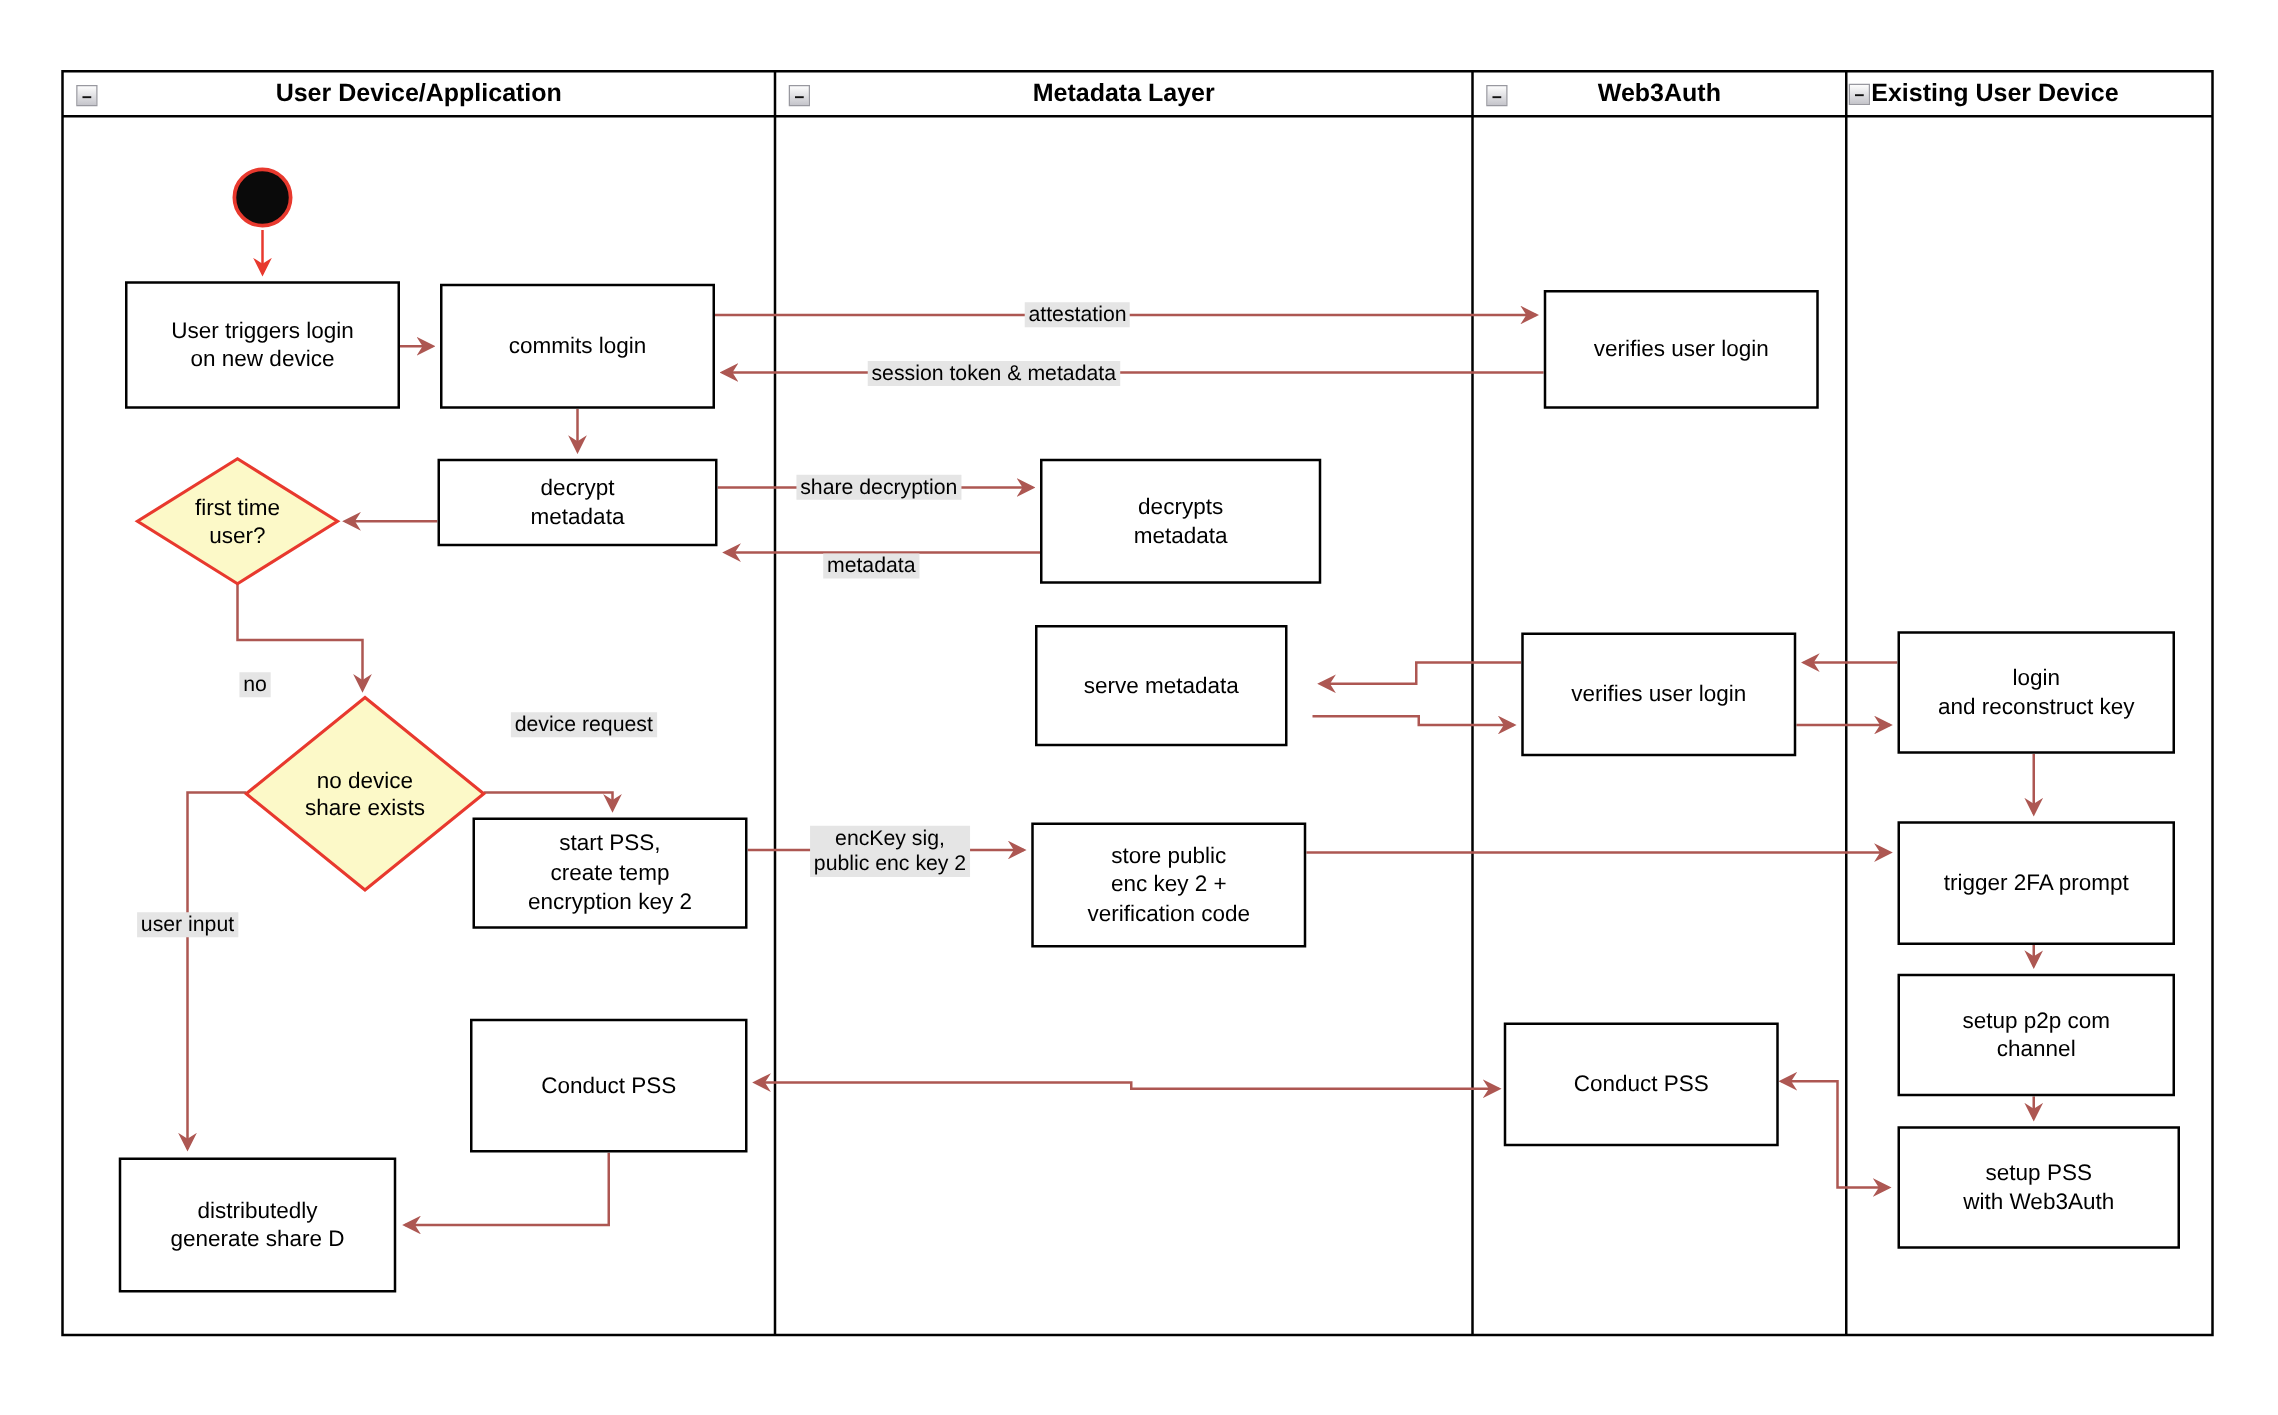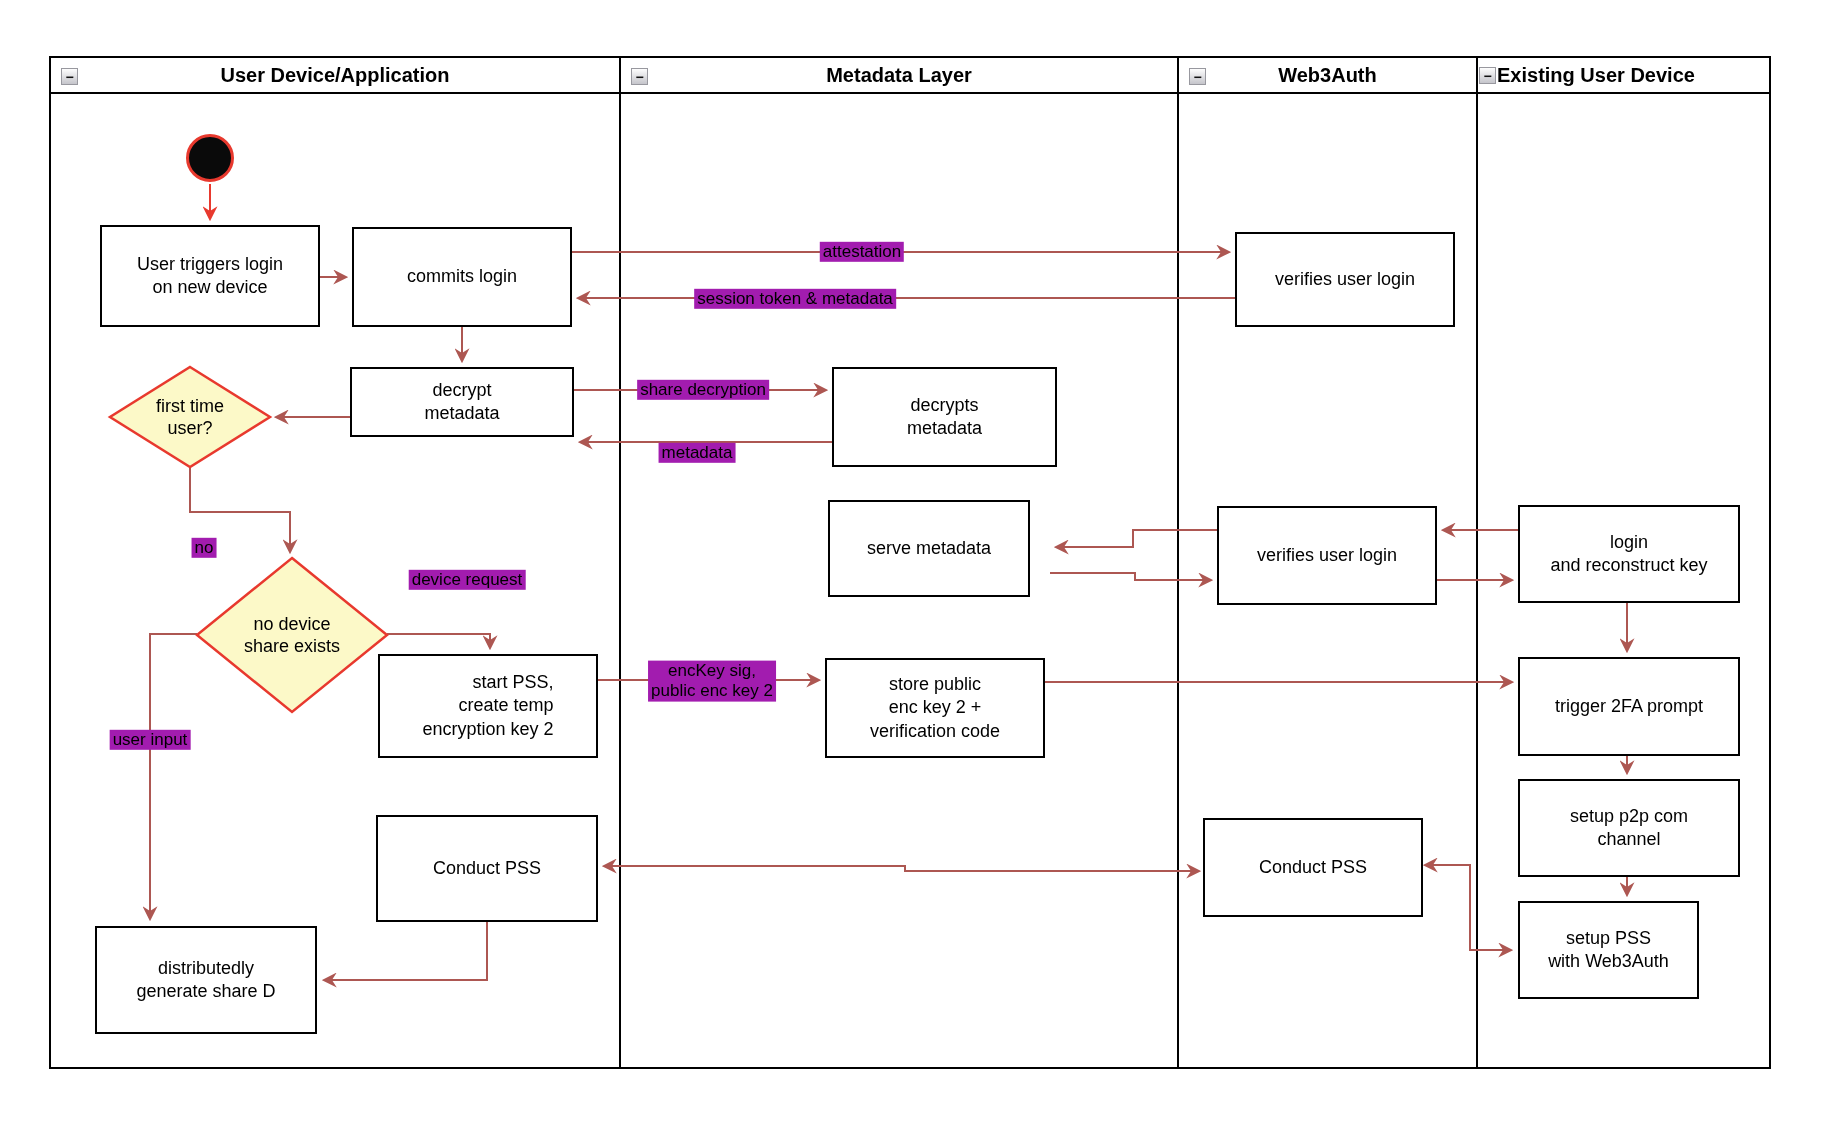--- a/index.html
+++ b/index.html
@@ -7,21 +7,21 @@
          font-family:"Liberation Sans","DejaVu Sans",sans-serif;}
   #edges-svg{position:absolute;left:0;top:0;width:1822px;height:1132px;z-index:1;}
   #nodes{position:absolute;left:0;top:0;width:1822px;height:1132px;z-index:2;pointer-events:none;}
   #nodes > *{pointer-events:auto;}
   .node-box{position:absolute;box-sizing:border-box;border:2px solid #000;background:#fff;
             display:flex;align-items:center;justify-content:center;text-align:center;
             font-size:18px;line-height:1.3;color:#000;white-space:pre-line;}
   .node-start{position:absolute;box-sizing:border-box;border-radius:50%;background:#0a0a0a;}
   .decision-label{position:absolute;display:flex;align-items:center;justify-content:center;
             text-align:center;font-size:18px;line-height:1.25;color:#000;white-space:pre-line;background:transparent;}
-  .edge-label{position:absolute;transform:translate(-50%,-50%);background:#a21caf;padding:0 3px;
+  .edge-label{position:absolute;transform:translate(-50%,-50%);background:#e5e5e5;padding:0 3px;
             font-size:17px;line-height:1.2;color:#000;text-align:center;white-space:pre-line;z-index:3;}
   .lane-header{position:absolute;display:flex;align-items:center;font-weight:bold;font-size:20px;color:#000;}
   .lane-title-center{flex:1;text-align:center;}
   .lane-title-left{margin-left:1px;}
   .collapse{width:17px;height:17px;box-sizing:border-box;display:flex;align-items:center;justify-content:center;
             font-size:14px;font-weight:bold;line-height:1;color:#111;
             background:linear-gradient(#fdfdfd,#c5c5cb);border:1px solid #98989f;}
   .collapse-abs{position:absolute;left:9px;top:9px;}
 </style>
 </head>
@@ -88,30 +88,30 @@
       <div class="node-box" style="left: 832px; top: 367px; width: 225px; height: 100px;">decrypts
 metadata</div>
       <div class="decision-label" style="left: 110px; top: 367px; width: 160px; height: 100px;">first time
 user?</div>
       <div class="node-box" style="left: 828px; top: 500px; width: 202px; height: 97px;">serve metadata</div>
       <div class="node-box" style="left: 1217px; top: 506px; width: 220px; height: 99px;">verifies user login</div>
       <div class="node-box" style="left: 1518px; top: 505px; width: 222px; height: 98px;">login
 and reconstruct key</div>
       <div class="decision-label" style="left: 197px; top: 558px; width: 190px; height: 154px;">no device
 share exists</div>
-      <div class="node-box" style="left: 378px; top: 654px; width: 220px; height: 104px; text-align: right;">start PSS,
+      <div class="node-box" style="left: 378px; top: 654px; width: 220px; height: 89px;">start PSS,
 create temp
 encryption key 2</div>
       <div class="node-box" style="left: 825px; top: 658px; width: 220px; height: 100px;">store public
 enc key 2 +
 verification code</div>
       <div class="node-box" style="left: 1518px; top: 657px; width: 222px; height: 99px;">trigger 2FA prompt</div>
       <div class="node-box" style="left: 1518px; top: 779px; width: 222px; height: 98px;">setup p2p com
 channel</div>
-      <div class="node-box" style="left: 1518px; top: 901px; width: 181px; height: 98px;">setup PSS
+      <div class="node-box" style="left: 1518px; top: 901px; width: 226px; height: 98px;">setup PSS
 with Web3Auth</div>
       <div class="node-box" style="left: 376px; top: 815px; width: 222px; height: 107px;">Conduct PSS</div>
       <div class="node-box" style="left: 1203px; top: 818px; width: 220px; height: 99px;">Conduct PSS</div>
       <div class="node-box" style="left: 95px; top: 926px; width: 222px; height: 108px;">distributedly
 generate share D</div>
       <div class="lane-header" style="left: 52px; top: 59px; width: 566px; height: 33px;">
         <span class="collapse collapse-abs">−</span>
         <span class="lane-title-center">User Device/Application</span>
       </div>
       <div class="lane-header" style="left: 622px; top: 59px; width: 554px; height: 33px;">

